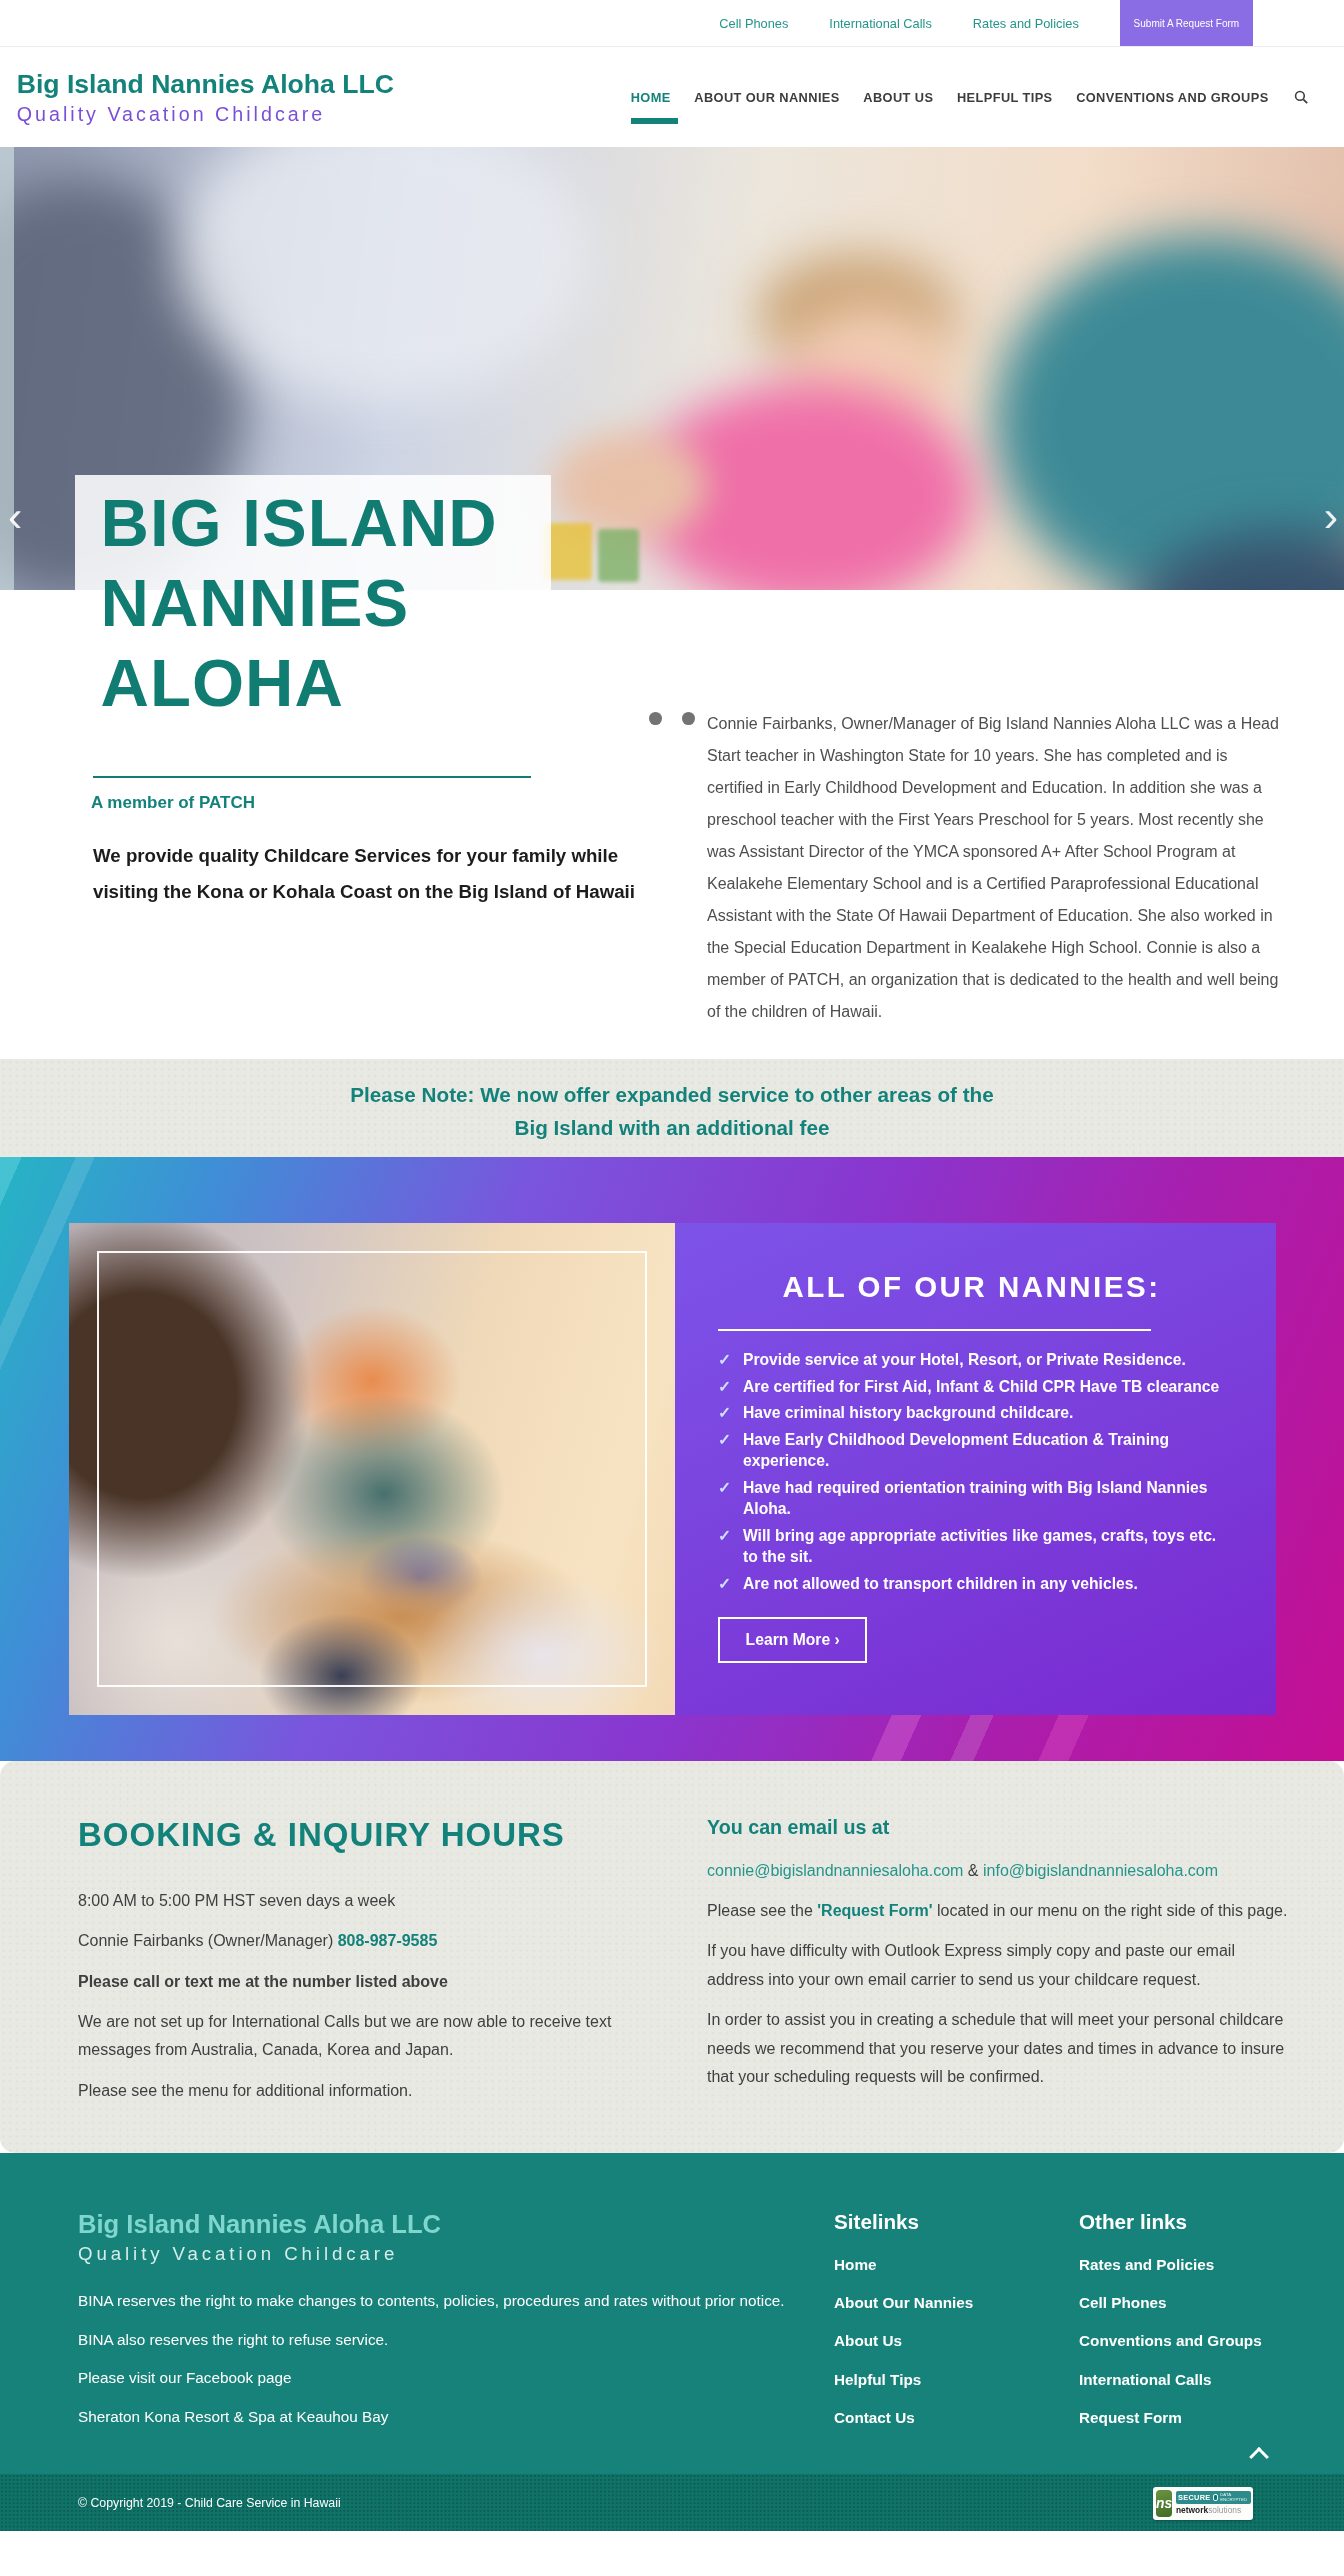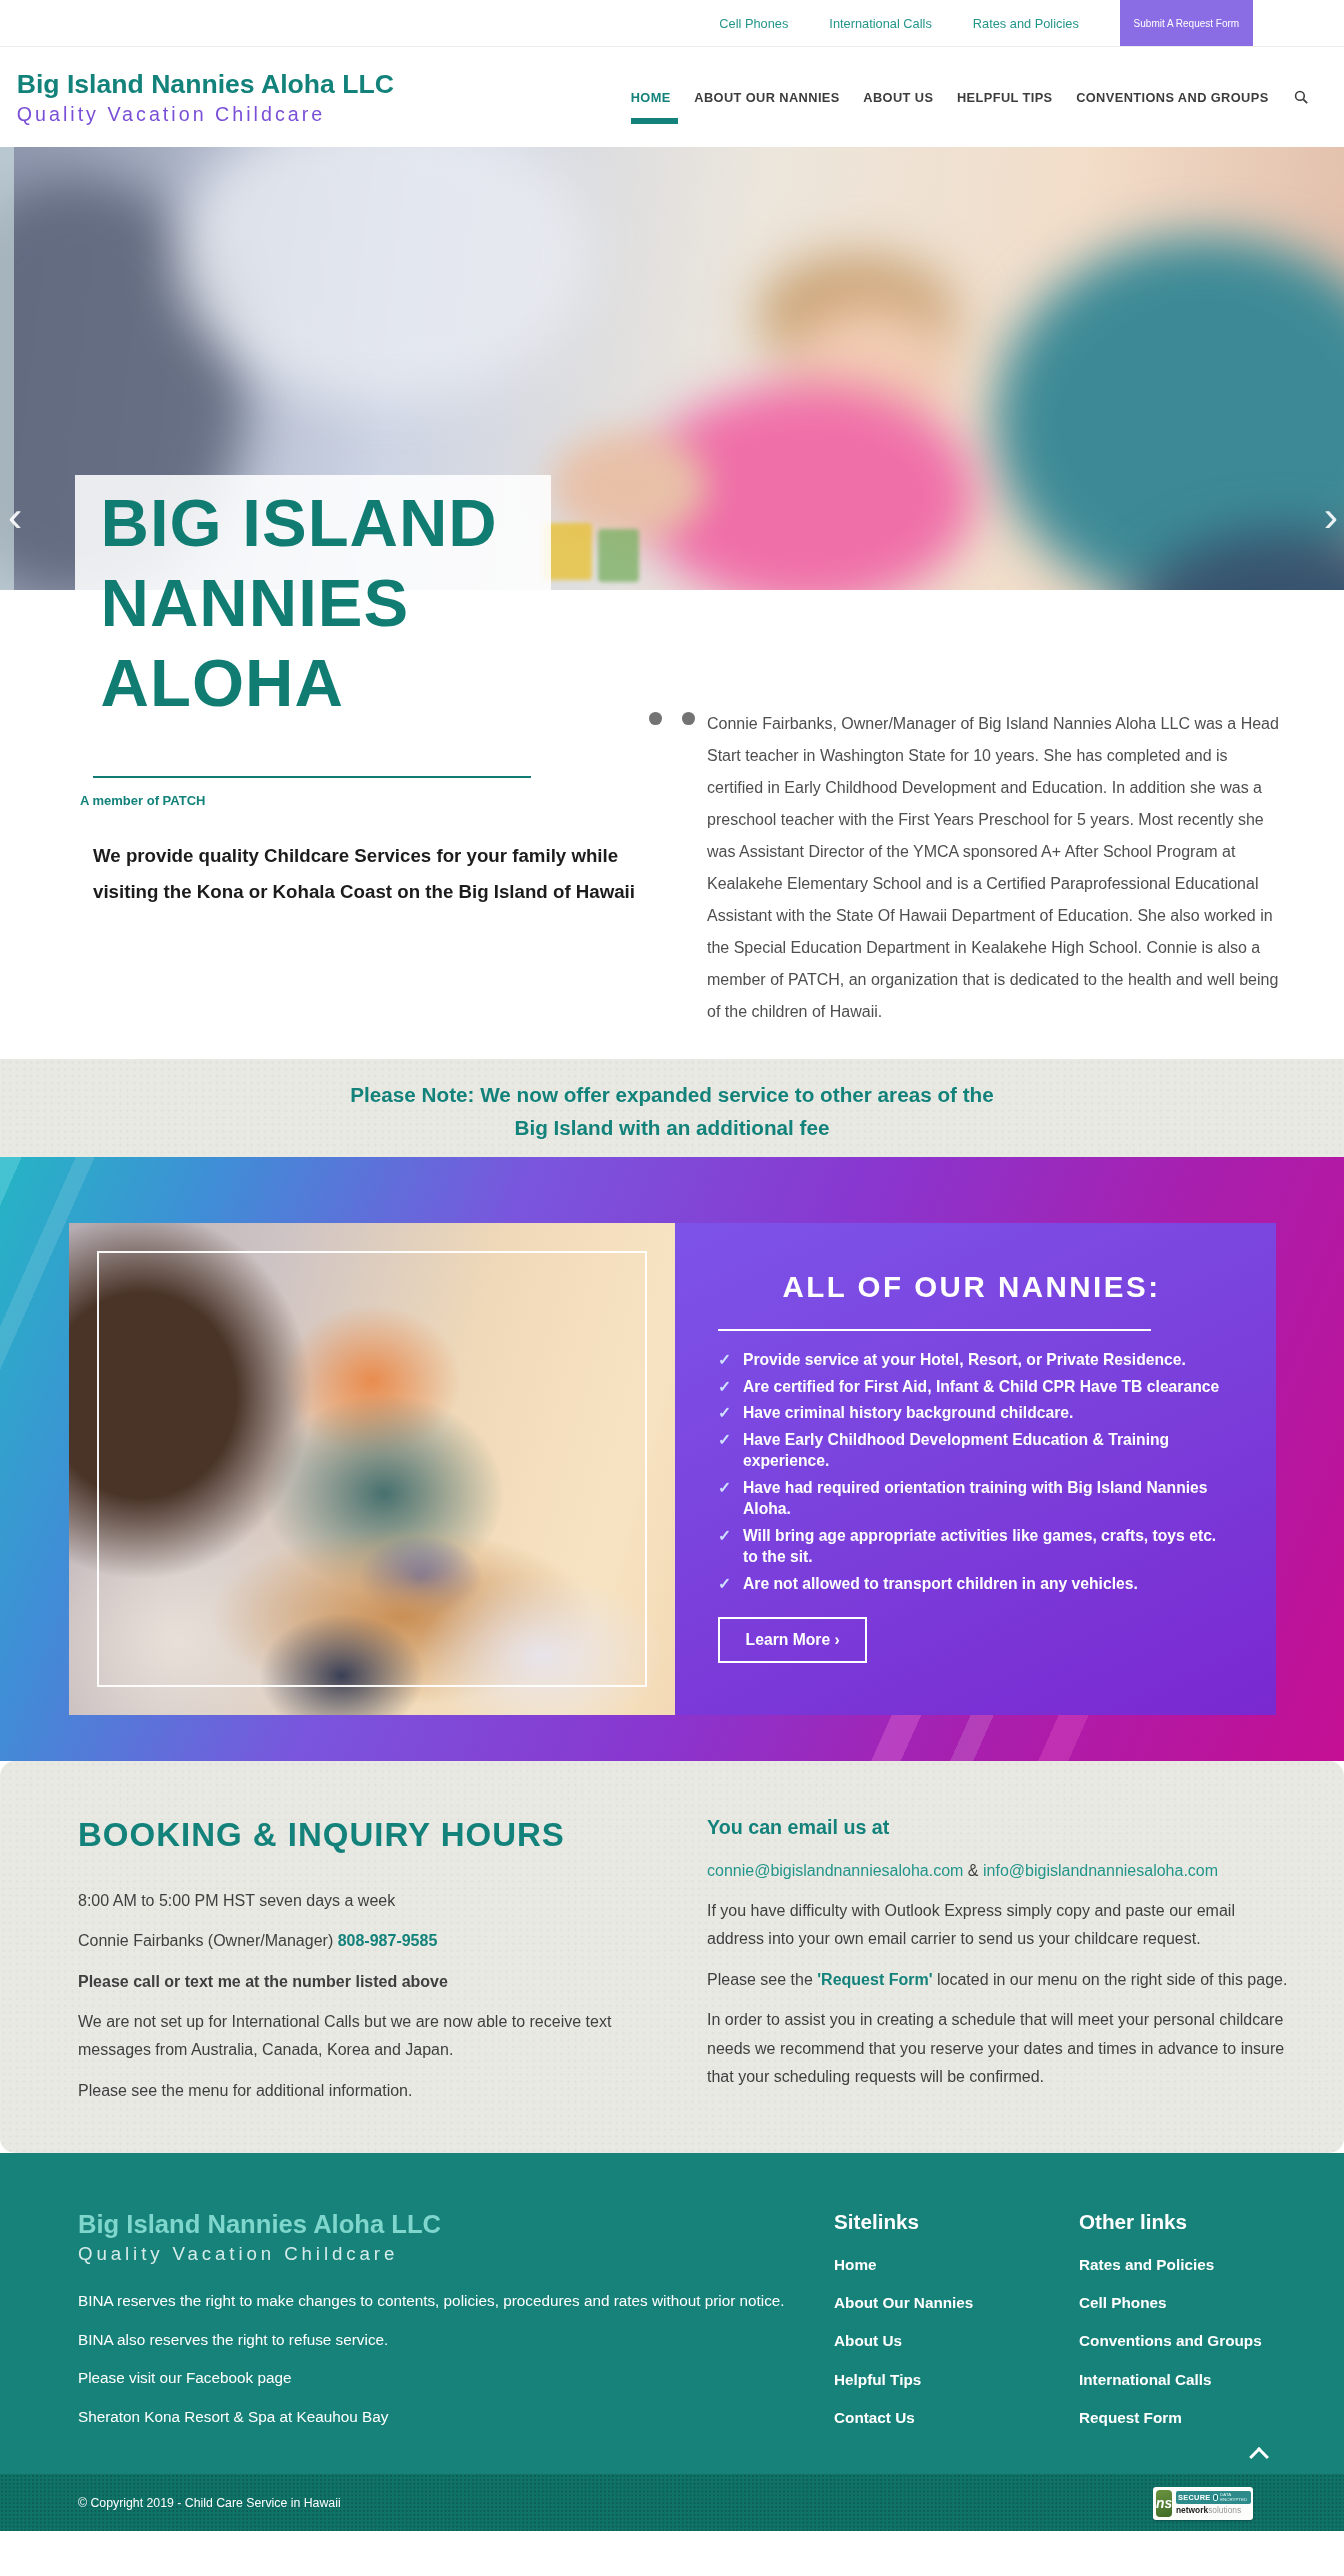--- a/index.html
+++ b/index.html
@@ -44,21 +44,21 @@
   .hero-dots { position:absolute; left:649px; top:565px; display:flex; gap:3.9px; z-index:6; }
   .dot { width:12.8px; height:12.8px; border-radius:50%; cursor:pointer; }
   .dot-off { background:rgba(40,40,40,0.65); }
   .dot-on { background:#fff; }
   .hero-title { position:absolute; left:75px; top:328px; width:476px; background:rgba(255,255,255,0.87); padding:7.9px 0 9.8px 25.6px; z-index:5; }
   .hero-title div { font-size:67px; line-height:80px; font-weight:bold; color:#117c72; letter-spacing:1px; }
 
   
   .intro { position:relative; height:469px; background:#fff; }
   .divider { position:absolute; left:93px; top:186px; width:438px; border-top:2px solid #117c72; }
-  .member { position:absolute; left:80px; top:203px; font-size:13px; font-weight:bold; color:#12827a; }
+  .member { position:absolute; left:91px; top:203px; font-size:17px; font-weight:bold; color:#12827a; }
   .lead { position:absolute; left:93px; top:248px; width:566px; font-size:18.7px; font-weight:bold; color:#1c1c1c; line-height:36px; }
   .bio { position:absolute; left:707px; top:118px; width:579px; font-size:16px; color:#4e4e4e; line-height:32px; }
 
   
   .noteband { height:98px; background:#e9e9e4; text-align:center; padding-top:19px;
     background-image:radial-gradient(rgba(120,120,110,0.08) 1px, transparent 1.2px); background-size:6.9px 6.9px; }
   .noteband div { font-size:20.7px; font-weight:bold; color:#12827a; line-height:33px; }
 
   
   .gsection { position:relative; height:604px; overflow:hidden;
@@ -249,22 +249,22 @@
       <h2>BOOKING &amp; INQUIRY HOURS</h2>
       <p>8:00 AM to 5:00 PM HST seven days a week</p>
       <p><span>Connie Fairbanks (Owner/Manager) </span><a class="teal-bold" style="text-decoration:none;">808-987-9585</a></p>
       <p class="teal-bold">Please call or text me at the number listed above</p>
       <p>We are not set up for International Calls but we are now able to receive text messages from Australia, Canada, Korea and Japan.</p>
       <p>Please see the menu for additional information.</p>
     </div>
     <div class="bk-right">
       <h3>You can email us at</h3>
       <p class="email-line"><a>connie@bigislandnanniesaloha.com</a><span class="amp"> &amp; </span><a>info@bigislandnanniesaloha.com</a></p>
+      <p><span>Please see the </span><a class="teal-bold" style="text-decoration:none;">'Request Form'</a><span> located in our menu on the right side of this page.</span></p>
       <p>If you have difficulty with Outlook Express simply copy and paste our email address into your own email carrier to send us your childcare request.</p>
-      <p><span>Please see the </span><a class="teal-bold" style="text-decoration:none;">'Request Form'</a><span> located in our menu on the right side of this page.</span></p>
       <p>In order to assist you in creating a schedule that will meet your personal childcare needs we recommend that you reserve your dates and times in advance to insure that your scheduling requests will be confirmed.</p>
     </div>
   </section>
 
   <footer class="footer">
     <div class="ft-left">
       <div class="ft-logo-title">Big Island Nannies Aloha LLC</div>
       <div class="ft-logo-tag">Quality Vacation Childcare</div>
       <p>BINA reserves the right to make changes to contents, policies, procedures and rates without prior notice.</p>
       <p>BINA also reserves the right to refuse service.</p>

